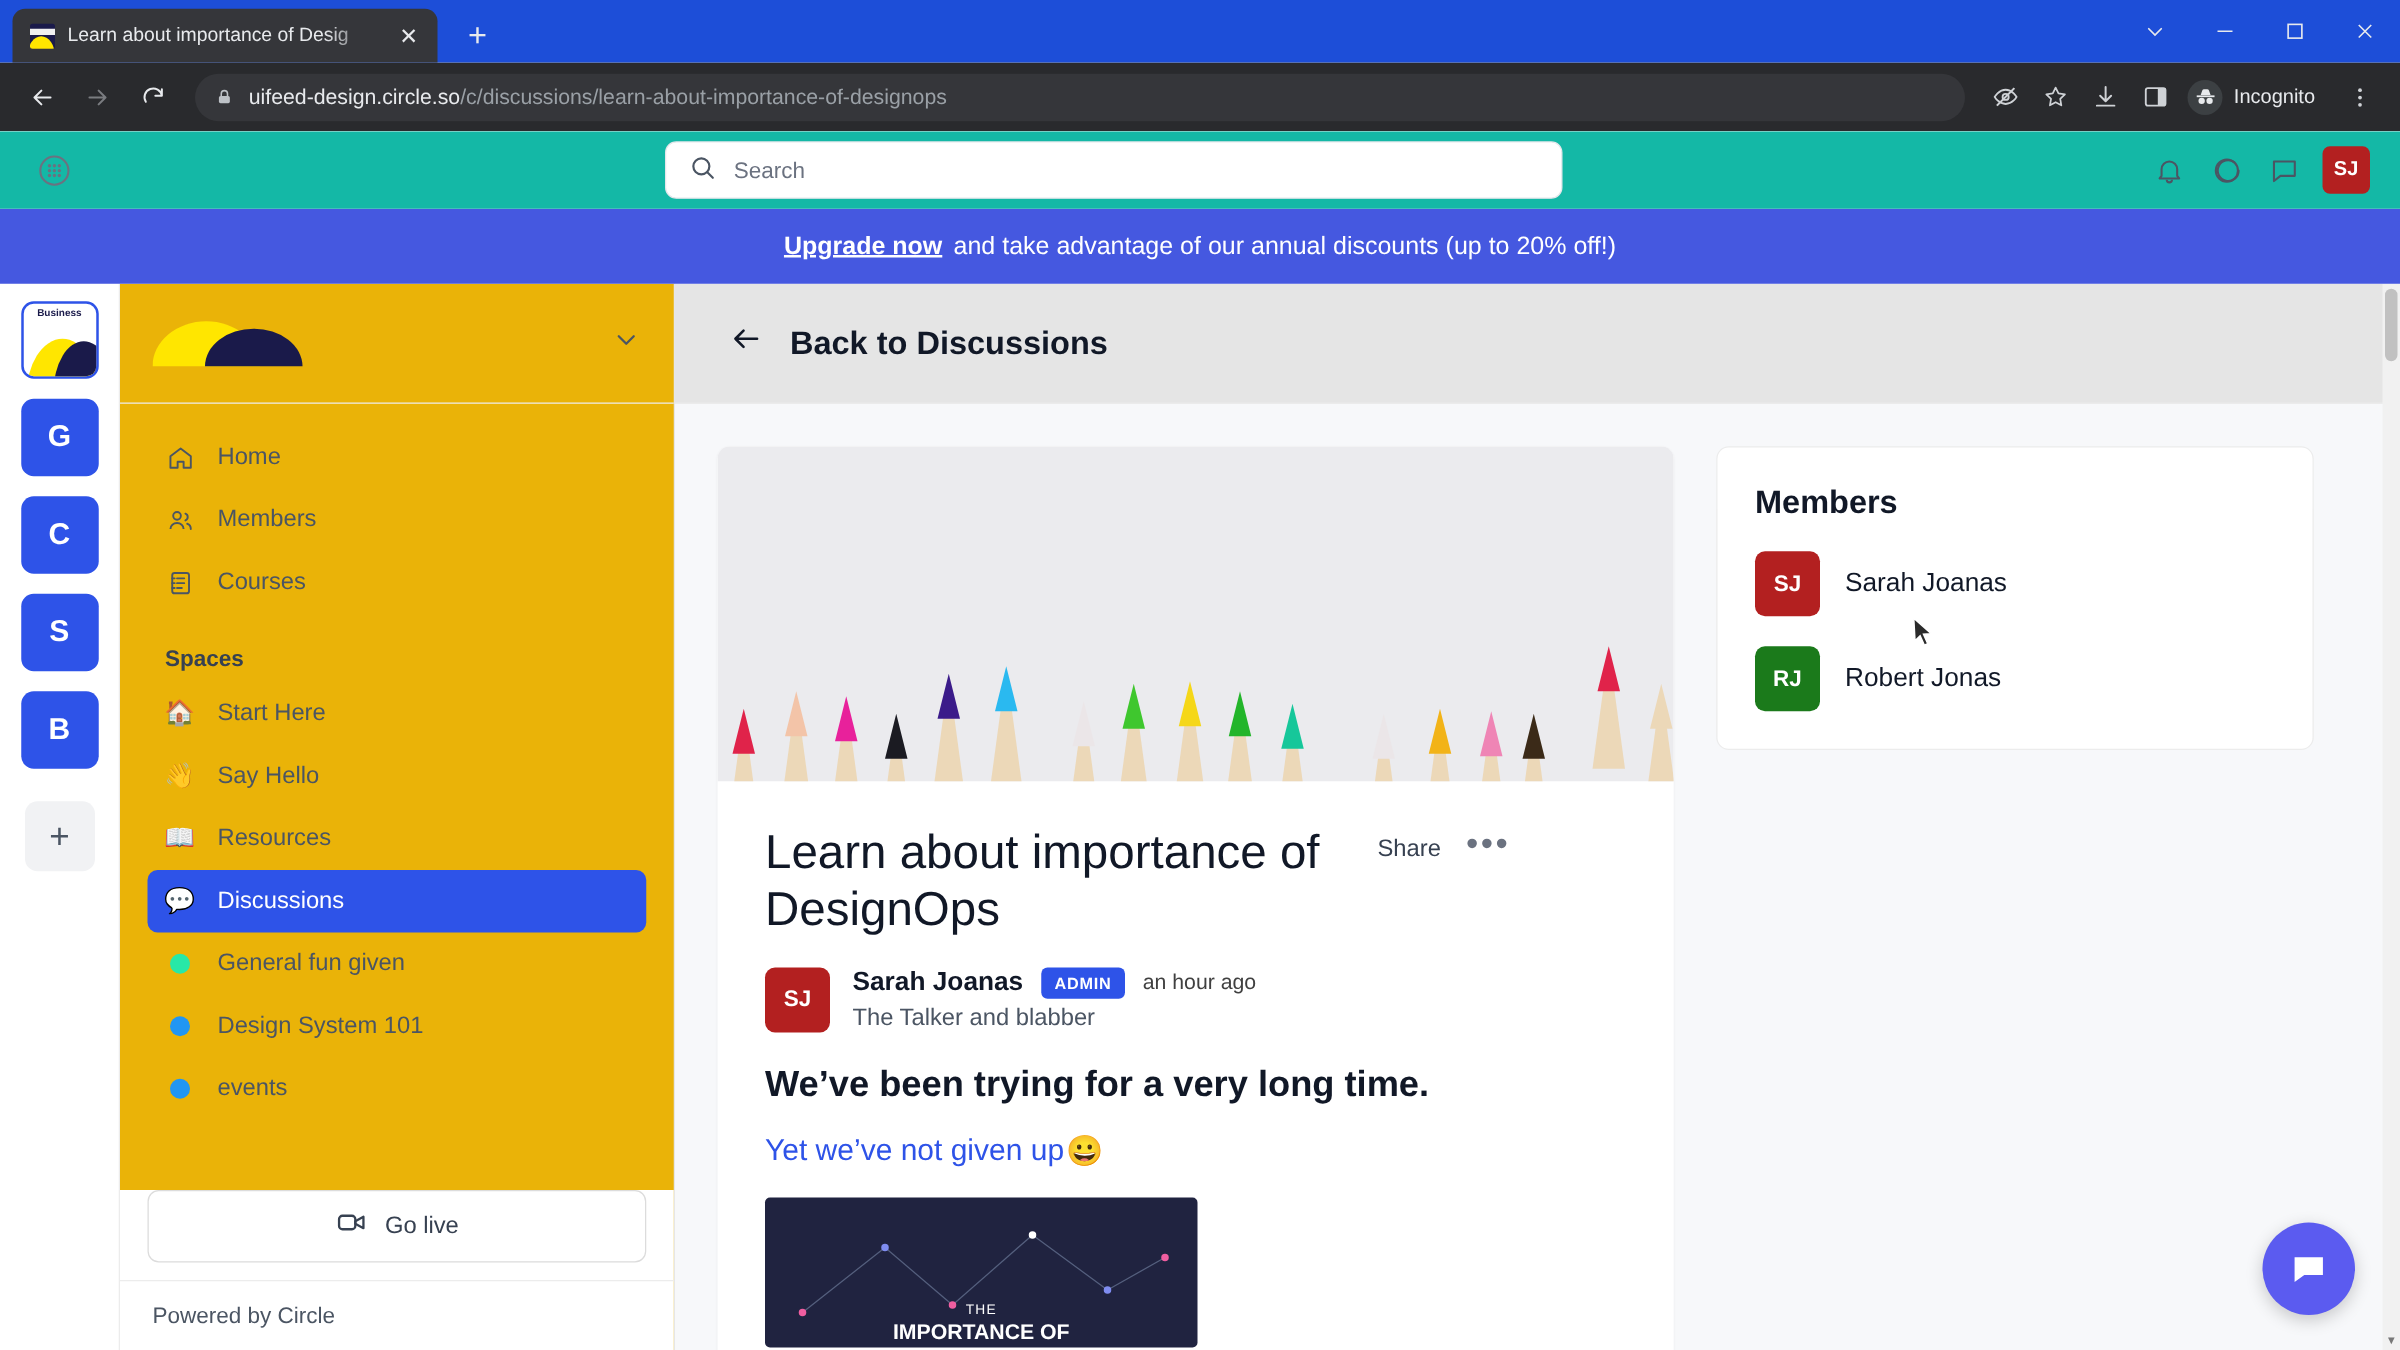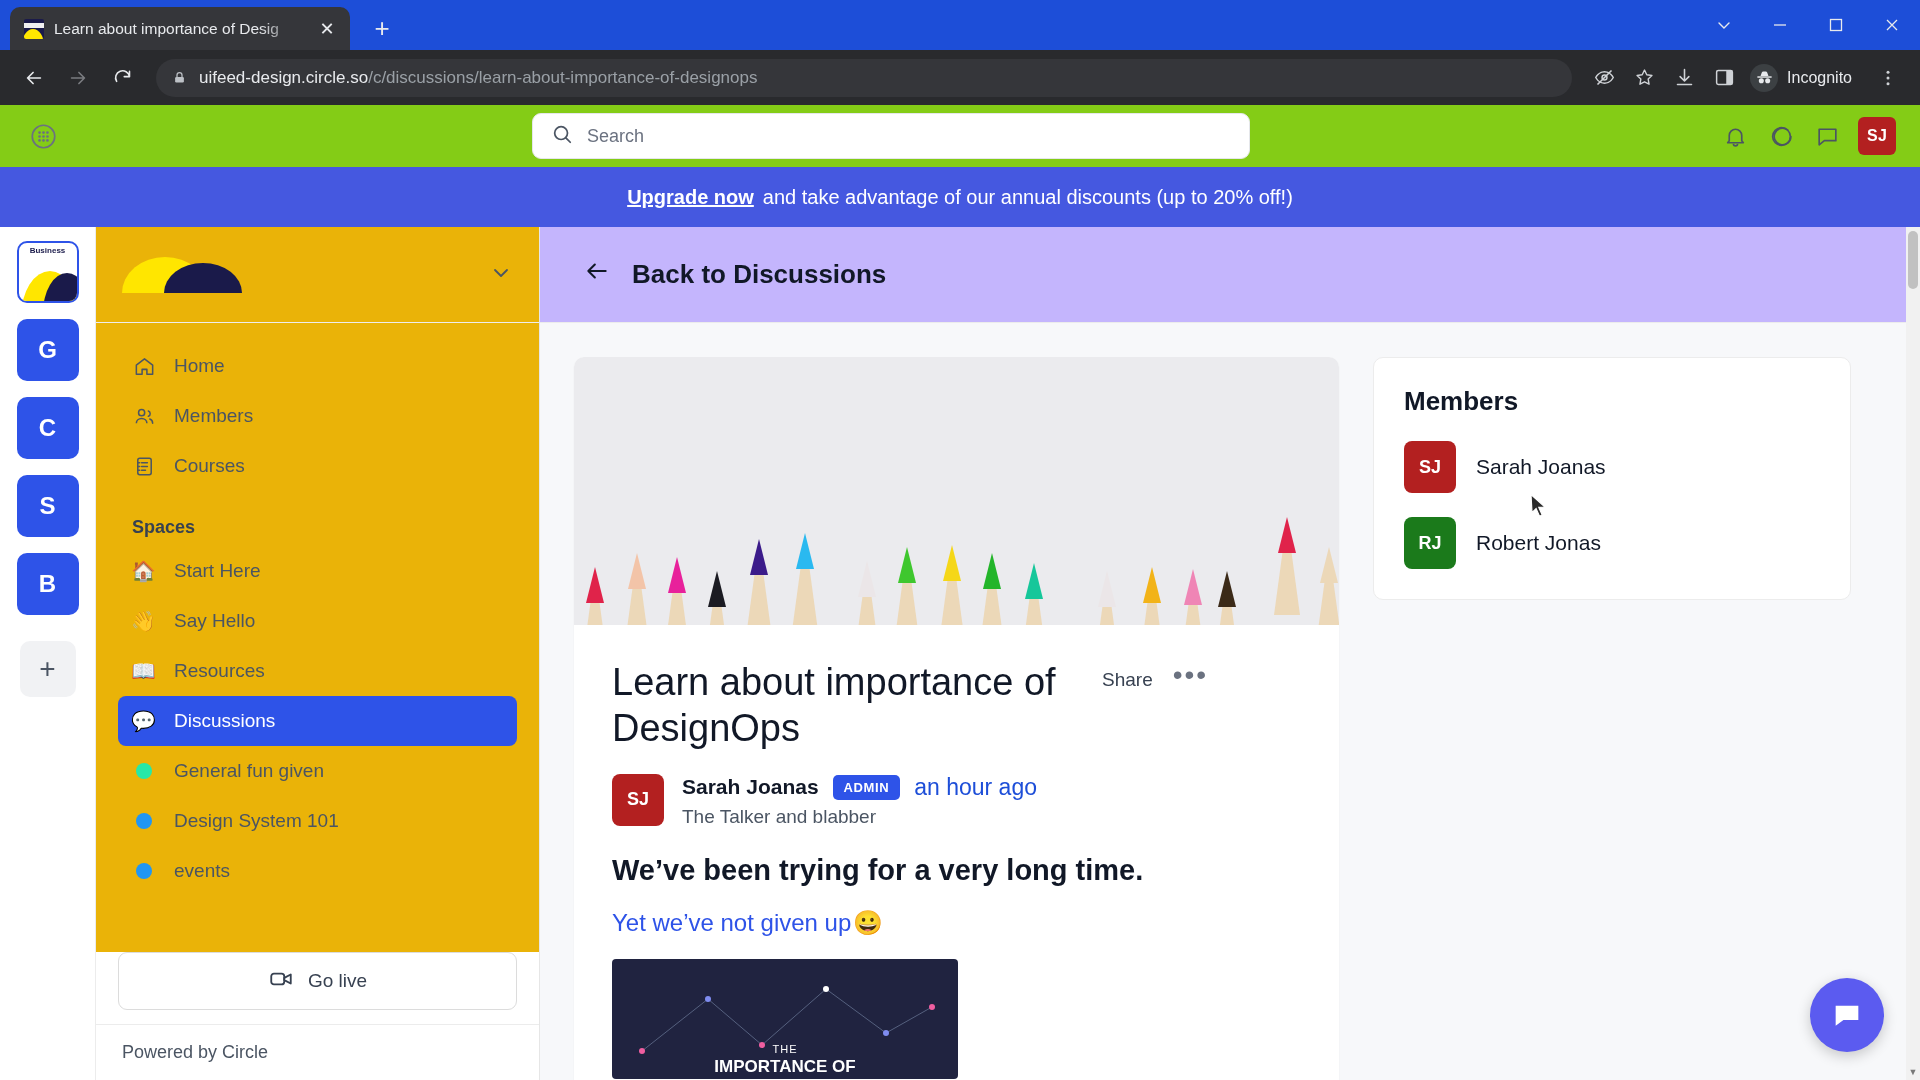--- a/index.html
+++ b/index.html
@@ -85,21 +85,21 @@
   .incognito-avatar {
     width: 28px; height: 28px; border-radius: 50%; background: #3c4043;
     display: flex; align-items: center; justify-content: center;
   }
 
   
   .page { flex: 1 1 auto; background: #fff; display: flex; flex-direction: column;
           position: relative; overflow: hidden; }
 
   .circle-header {
-    height: 62px; background: #84cc16; display: flex; align-items: center;
+    height: 62px; background: #14b8a6; display: flex; align-items: center;
     padding: 0 24px; flex: 0 0 62px; position: relative; z-index: 5;
   }
   .grid-btn {
     width: 38px; height: 38px; display: flex; align-items: center; justify-content: center;
     color: #6b7280;
   }
   .search-wrap { flex: 1 1 auto; display: flex; justify-content: center; }
   .searchbox {
     width: 718px; height: 46px; border: 1px solid #e5e7eb; border-radius: 9px;
     display: flex; align-items: center; padding: 0 18px; gap: 14px; background: #fff;
@@ -195,21 +195,21 @@
     font-size: 19px; font-weight: 500; margin-bottom: 14px;
   }
   .powered {
     border-top: 1px solid #ececec; height: 56px; display: flex; align-items: center;
     color: #4b5563; font-size: 18px; font-weight: 500; margin: 0 -22px; padding: 0 26px;
   }
 
   
   .main { flex: 1 1 auto; background: #f7f8fa; display: flex; flex-direction: column; min-width: 0; }
   .main-head {
-    height: 96px; flex: 0 0 96px; background: #c4b5fd; border-bottom: 1px solid #ececec;
+    height: 96px; flex: 0 0 96px; background: #e5e5e5; border-bottom: 1px solid #ececec;
     display: flex; align-items: center; padding: 0 44px; gap: 20px;
   }
   .back-link { display: flex; align-items: center; gap: 22px; color: #111827;
                font-size: 26px; font-weight: 600; }
   .main-scroll { flex: 1 1 auto; display: flex; gap: 34px; padding: 34px 44px 0 34px;
                  min-height: 0; overflow: hidden; }
   .post-col { flex: 0 0 765px; }
   .post-card { background: #fff; border-radius: 10px; overflow: hidden;
                box-shadow: 0 1px 2px rgba(0,0,0,.05); }
   .cover { height: 268px; background: #ebebee; position: relative; overflow: hidden; }
@@ -236,21 +236,21 @@
     width: 52px; height: 52px; border-radius: 8px; color: #fff; font-weight: 700;
     font-size: 18px; display: flex; align-items: center; justify-content: center;
     flex: 0 0 52px;
   }
   .author-line1 { display: flex; align-items: center; gap: 14px; }
   .author-name { font-size: 21px; font-weight: 600; color: #111827; }
   .admin-badge {
     background: #2e53e8; color: #fff; font-size: 13px; font-weight: 700;
     padding: 5px 11px; border-radius: 5px; letter-spacing: .6px;
   }
-  .timestamp { font-size: 23px; color: #1d4ed8; }
+  .timestamp { font-size: 17px; color: #404040; }
   .author-sub { font-size: 19px; color: #4b5563; margin-top: 5px; }
   .post-h { font-size: 29px; font-weight: 700; color: #111827; margin-top: 26px; }
   .post-link { font-size: 24px; color: #2e53e8; margin-top: 22px; display: flex;
                align-items: center; gap: 2px; }
   .post-img {
     margin-top: 22px; height: 120px; background: #202340; border-radius: 4px;
     width: 346px; position: relative; overflow: hidden;
   }
   .post-img .capt { position: absolute; left: 50%; transform: translateX(-50%);
                     bottom: 24px; color: #fff; font-size: 11px; letter-spacing: 1px; }

